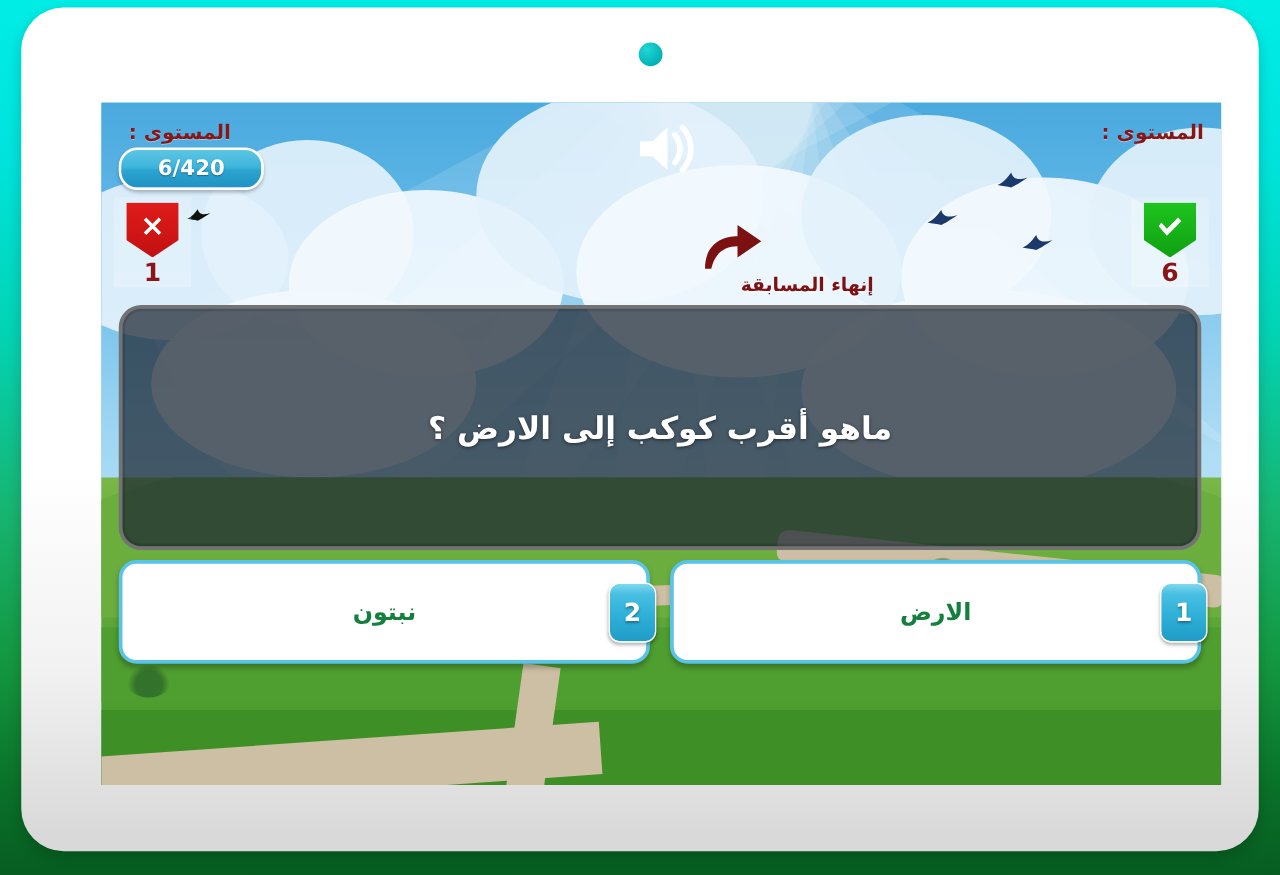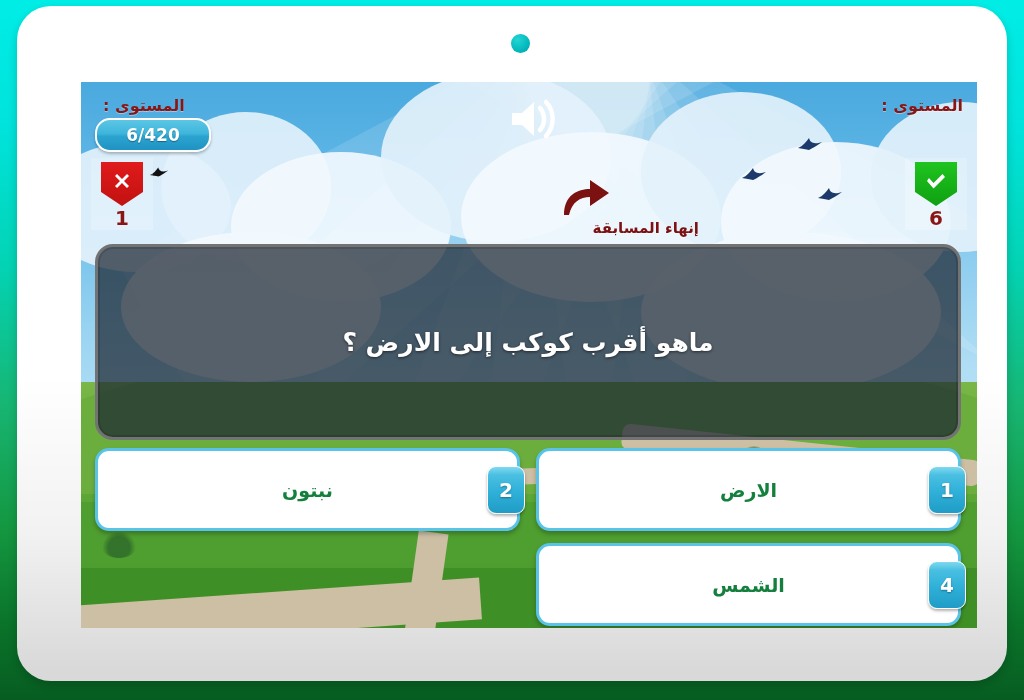--- a/index.html
+++ b/index.html
@@ -401,21 +401,17 @@
 
       <div id="answers">
         <div class="answer">
           <span class="answer-label">الارض</span>
           <span class="answer-num">1</span>
         </div>
         <div class="answer">
           <span class="answer-label">نبتون</span>
           <span class="answer-num">2</span>
         </div>
-        <div class="answer">
-          <span class="answer-label">الشمس</span>
-          <span class="answer-num">4</span>
-        </div>
       </div>
 
     </div>
   </div>
 </div>
 
 </body></html>

